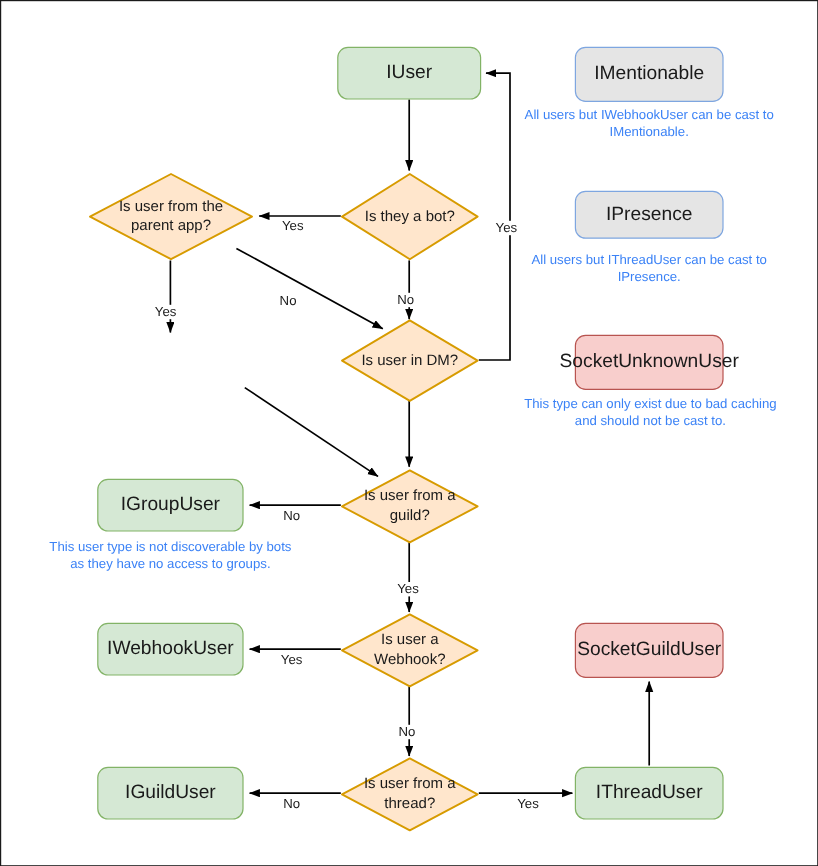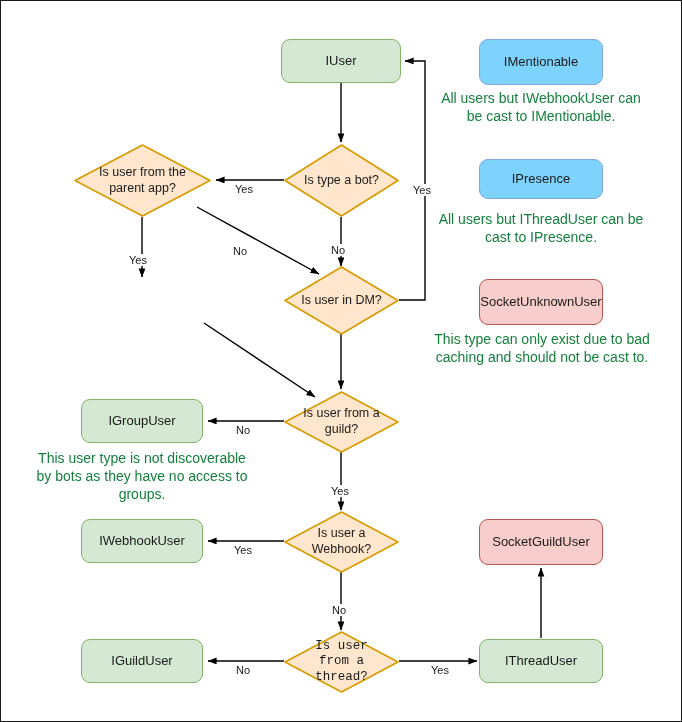--- a/index.html
+++ b/index.html
@@ -29,32 +29,32 @@
     pointer-events: none;
   }
   .node {
     position: absolute;
     box-sizing: border-box;
     display: flex;
     align-items: center;
     justify-content: center;
     text-align: center;
     color: #1a1a1a;
-    font-size: 13px;
+    font-size: 16px;
     line-height: 1.25;
     z-index: 3;
   }
   .rect {
     border-radius: 9px;
     border: 1.3px solid #82b366;
     background: #d5e8d4;
   }
   .rect.blue {
     border-color: #7ea6e0;
-    background: #7dd3fc;
+    background: #e5e5e5;
   }
   .rect.red {
     border-color: #b85450;
     background: #f8cecc;
   }
   .diamond-wrap {
     position: absolute;
     z-index: 3;
   }
   .diamond-wrap svg {
@@ -75,23 +75,23 @@
     text-align: center;
     font-size: 12.5px;
     line-height: 1.25;
     color: #1a1a1a;
     padding: 0 12px;
     box-sizing: border-box;
   }
   .caption {
     position: absolute;
     text-align: center;
-    font-size: 14px;
+    font-size: 11px;
     line-height: 1.3;
-    color: #15803d;
+    color: #3b82f6;
     z-index: 2;
   }
   .edge-label {
     position: absolute;
     font-size: 11px;
     color: #1a1a1a;
     background: #ffffff;
     padding: 0 2px;
     z-index: 4;
     white-space: nowrap;
@@ -186,21 +186,21 @@
   </div>
 
   <div class="node rect" style="left:478px; top:638px; width:124px; height:44px;">
     <span>IThreadUser</span>
   </div>
 
   <div class="diamond-wrap" style="left:283px; top:143px; width:115px; height:73px;">
     <svg width="115" height="73" viewBox="0 0 115 73">
       <polygon points="57.5,1 114,36.5 57.5,72 1,36.5" fill="#ffe6cc" stroke="#d79b00" stroke-width="1.6" stroke-linejoin="round"></polygon>
     </svg>
-    <div class="diamond-label">Is type a bot?</div>
+    <div class="diamond-label">Is they a bot?</div>
   </div>
 
   <div class="diamond-wrap" style="left:73px; top:143px; width:137px; height:73px;">
     <svg width="137" height="73" viewBox="0 0 137 73">
       <polygon points="68.5,1 136,36.5 68.5,72 1,36.5" fill="#ffe6cc" stroke="#d79b00" stroke-width="1.6" stroke-linejoin="round"></polygon>
     </svg>
     <div class="diamond-label" style="padding:0 22px;">Is user from the parent app?</div>
   </div>
 
   <div class="diamond-wrap" style="left:283px; top:265px; width:115px; height:69px;">
@@ -217,21 +217,21 @@
     <div class="diamond-label" style="padding:0 16px;">Is user from a guild?</div>
   </div>
 
   <div class="diamond-wrap" style="left:283px; top:510px; width:115px; height:62px;">
     <svg width="115" height="62" viewBox="0 0 115 62">
       <polygon points="57.5,1 114,31 57.5,61 1,31" fill="#ffe6cc" stroke="#d79b00" stroke-width="1.6" stroke-linejoin="round"></polygon>
     </svg>
     <div class="diamond-label" style="padding:0 22px;">Is user a Webhook?</div>
   </div>
 
-  <div class="diamond-wrap" style="left:283px; top:630px; width:115px; height:62px;font-family:Liberation Mono, monospace;">
+  <div class="diamond-wrap" style="left:283px; top:630px; width:115px; height:62px;">
     <svg width="115" height="62" viewBox="0 0 115 62">
       <polygon points="57.5,1 114,31 57.5,61 1,31" fill="#ffe6cc" stroke="#d79b00" stroke-width="1.6" stroke-linejoin="round"></polygon>
     </svg>
     <div class="diamond-label" style="padding:0 16px;">Is user from a thread?</div>
   </div>
 
   <div class="edge-label" style="left:232px; top:172px;">Yes</div>
   <div class="edge-label" style="left:328px; top:233px;">No</div>
   <div class="edge-label" style="left:126px; top:243px;">Yes</div>
   <div class="edge-label" style="left:230px; top:234px;">No</div>

